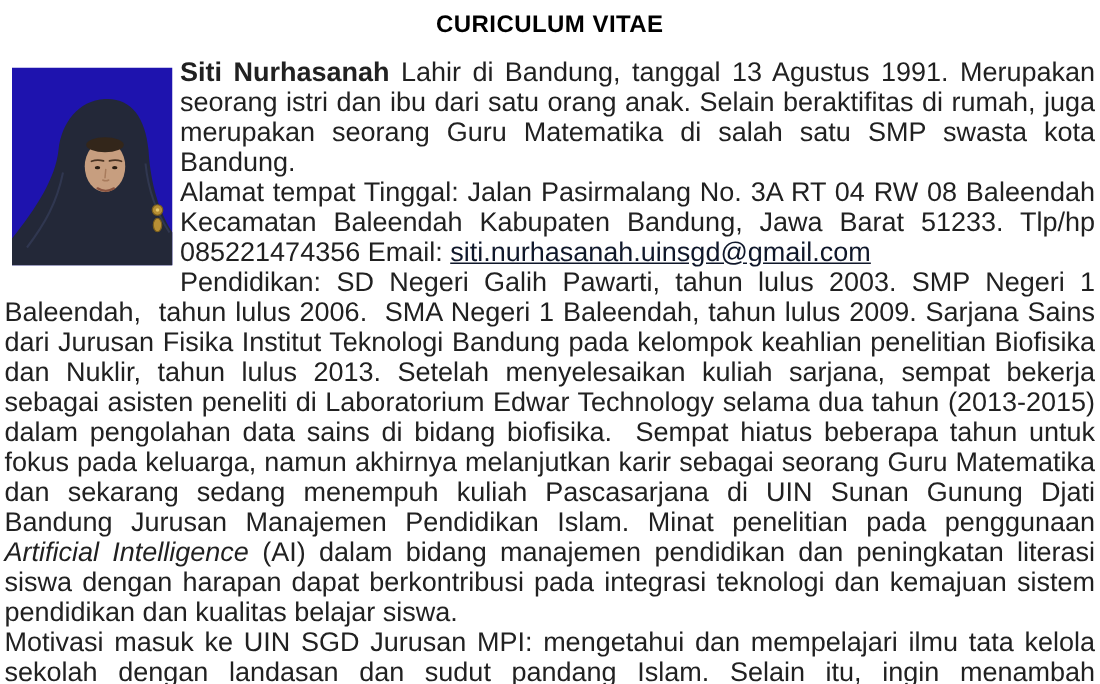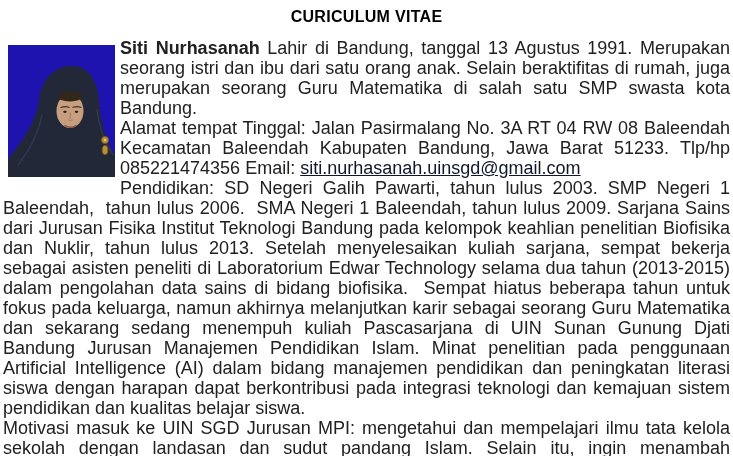--- a/index.html
+++ b/index.html
@@ -29,21 +29,21 @@
     margin: 0;
     white-space: pre-wrap;
   }
   .photo-float {
     float: left;
     width: 107px; height: 132px;
     margin: 7px 5px 16px 5px;
   }
   .photo-float svg { display: block; width: 107px; height: 132px; }
   .person-name { font-weight: bold; }
-  .italic-term { }
+  .italic-term { font-style: italic; }
   a.email-link {
     color: #0f172a;
     text-decoration: underline;
     cursor: pointer;
   }
 </style>
 </head>
 <body>
 
 <div class="page">

